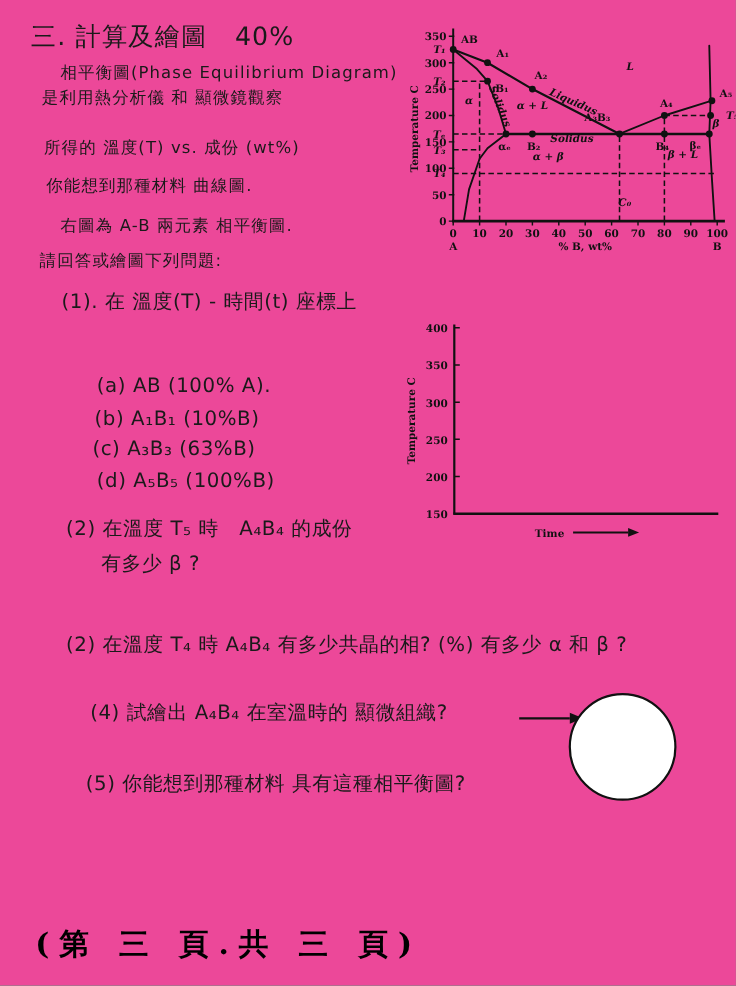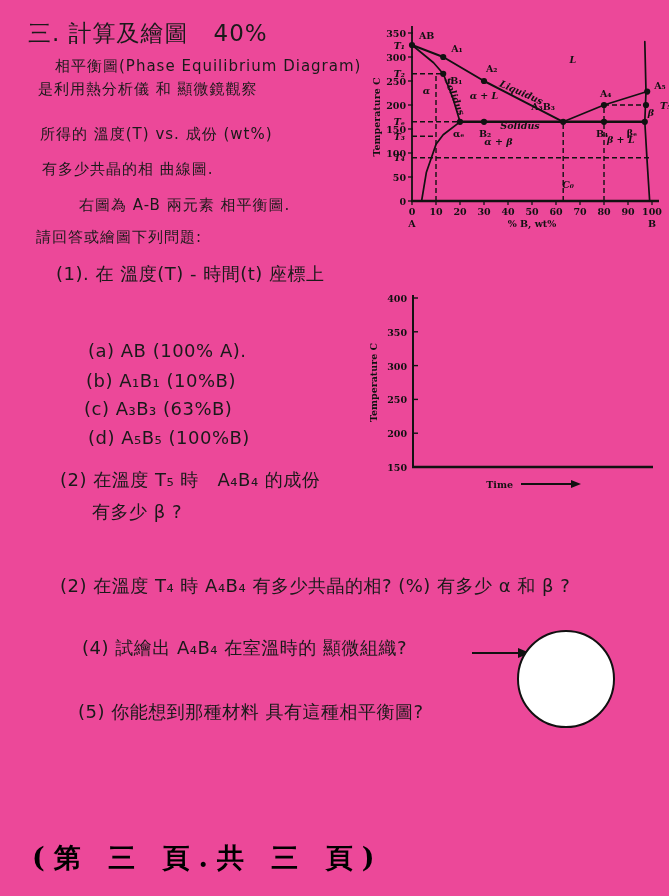--- a/index.html
+++ b/index.html
@@ -30,22 +30,22 @@
 </head>
 <body>
 
 <div class="page">
 
   <div class="hw fz23" style="left:28px;top:18px;">三. 計算及繪圖   40%</div>
 
   <div class="hw fz19" style="left:55px;top:57px;">相平衡圖(Phase Equilibrium Diagram)</div>
   <div class="hw fz19" style="left:38px;top:80px;">是利用熱分析儀 和 顯微鏡觀察</div>
   <div class="hw fz19" style="left:40px;top:125px;">所得的 溫度(T) vs. 成份 (wt%)</div>
-  <div class="hw fz19" style="left:42px;top:160px;">有多少共晶的相 曲線圖.</div>
-  <div class="hw fz19" style="left:55px;top:196px;margin-left:24px;">右圖為 A-B 兩元素 相平衡圖.</div>
+  <div class="hw fz19" style="left:42px;top:160px;">你能想到那種材料 曲線圖.</div>
+  <div class="hw fz19" style="left:55px;top:196px;">右圖為 A-B 兩元素 相平衡圖.</div>
   <div class="hw fz19" style="left:36px;top:228px;">請回答或繪圖下列問題:</div>
 
   <div class="hw fz18" style="left:56px;top:262px;">(1). 在 溫度(T) - 時間(t) 座標上</div>
 
   <div class="hw fz18" style="left:88px;top:340px;">(a) AB (100% A).</div>
   <div class="hw fz18" style="left:86px;top:370px;">(b) A₁B₁ (10%B)</div>
   <div class="hw fz18" style="left:84px;top:398px;text-align:right;">(c) A₃B₃ (63%B)</div>
   <div class="hw fz18" style="left:88px;top:427px;">(d) A₅B₅ (100%B)</div>
 
   <div class="hw fz18" style="left:60px;top:468px;">(2) 在溫度 T₅ 時   A₄B₄ 的成份</div>

